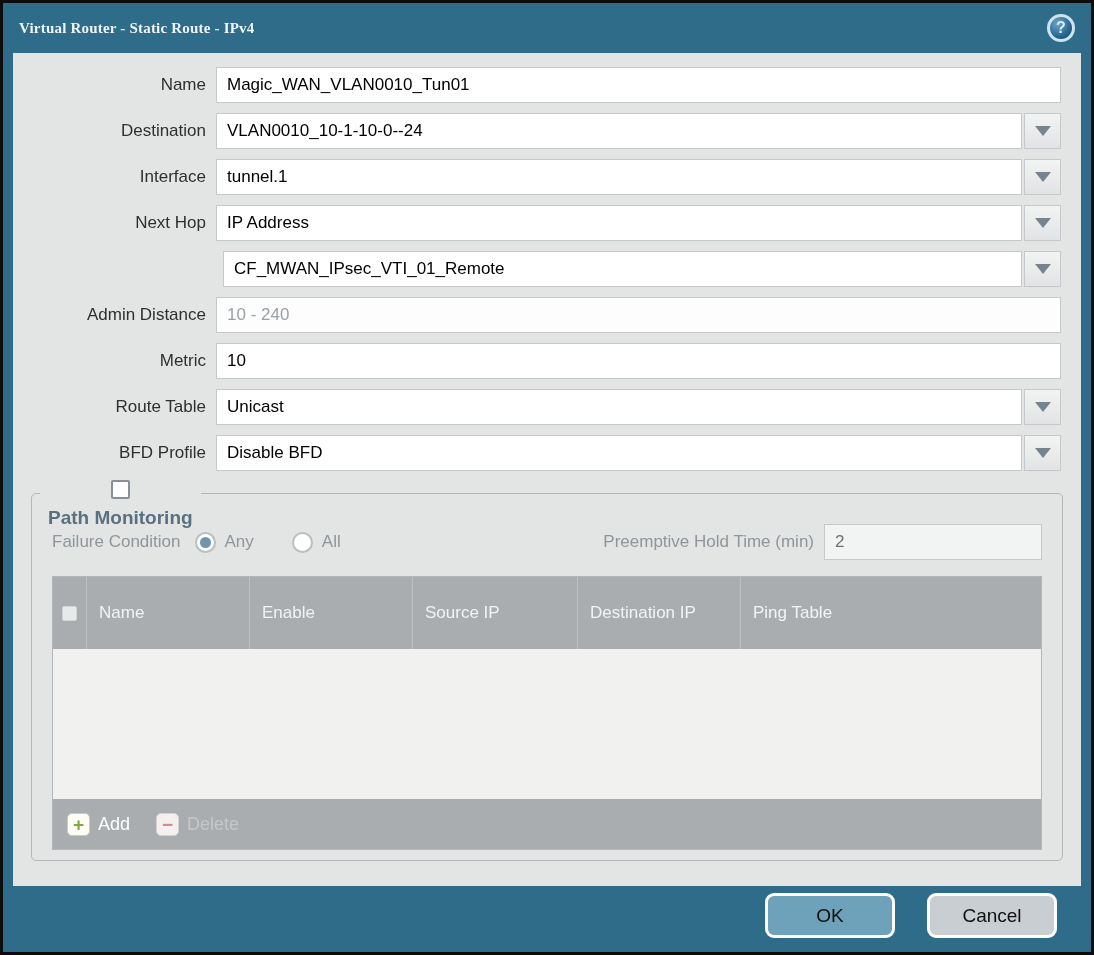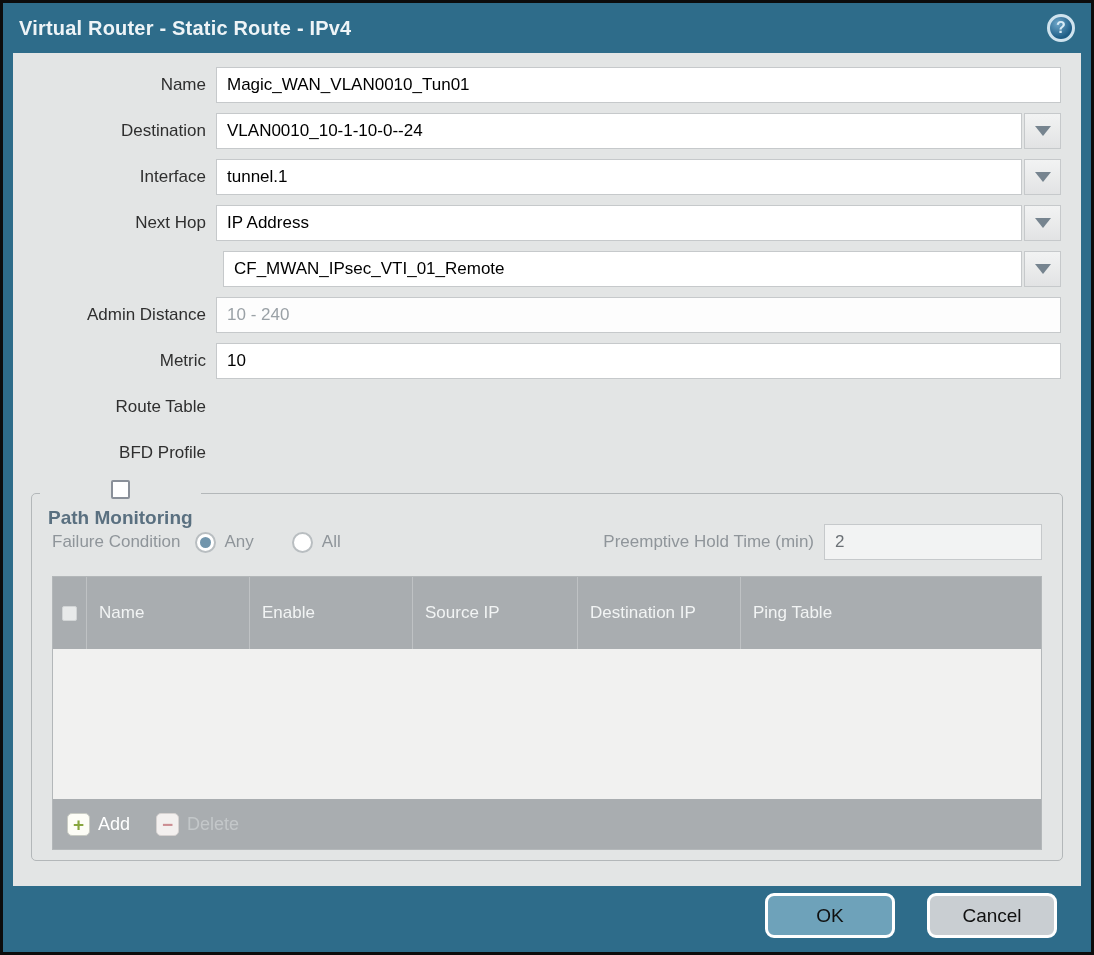--- a/index.html
+++ b/index.html
@@ -12,21 +12,21 @@
     background:#2e6c8a;
     position:relative;
     overflow:hidden;
   }
 
   
   .titlebar {
     height:50px; display:flex; align-items:center;
     padding:0 16px; position:relative;
   }
-  .title { color:#eef4f7; font-size:20px; font-weight:bold; letter-spacing:.2px; }
+  .title { color:#eef4f7; font-size:15px; font-weight:bold; letter-spacing:.2px;font-family:Liberation Serif, serif; }
   .help {
     position:absolute; right:16px; top:11px;
     width:28px; height:28px; border-radius:50%;
     background:radial-gradient(circle at 35% 30%, #6ea6c9, #1d5c85 70%);
     border:3px solid #cfe3ee;
     color:#d9ecf7; font-size:16px; font-weight:bold;
     display:flex; align-items:center; justify-content:center;
     cursor:pointer;
   }
 
@@ -218,24 +218,36 @@
 
     <div class="row">
       <label class="lbl">Metric</label>
       <div class="ctl">
         <input class="txt" value="10" style="">
       </div>
     </div>
 
     <div class="row">
       <label class="lbl">Route Table</label>
+      <div class="ctl">
+        <input class="txt" value="Unicast" style="">
+        <span class="dd">
+            <span class="tri"></span>
+          </span>
+      </div>
     </div>
 
     <div class="row">
       <label class="lbl">BFD Profile</label>
+      <div class="ctl">
+        <input class="txt" value="Disable BFD" style="">
+        <span class="dd">
+            <span class="tri"></span>
+          </span>
+      </div>
     </div>
 
     <div class="fieldset">
       <div class="legend">
         <span class="cb"></span>
         <span class="legend-text">Path Monitoring</span>
       </div>
 
       <div class="fc-row">
         <span class="dis-lbl">Failure Condition</span>

